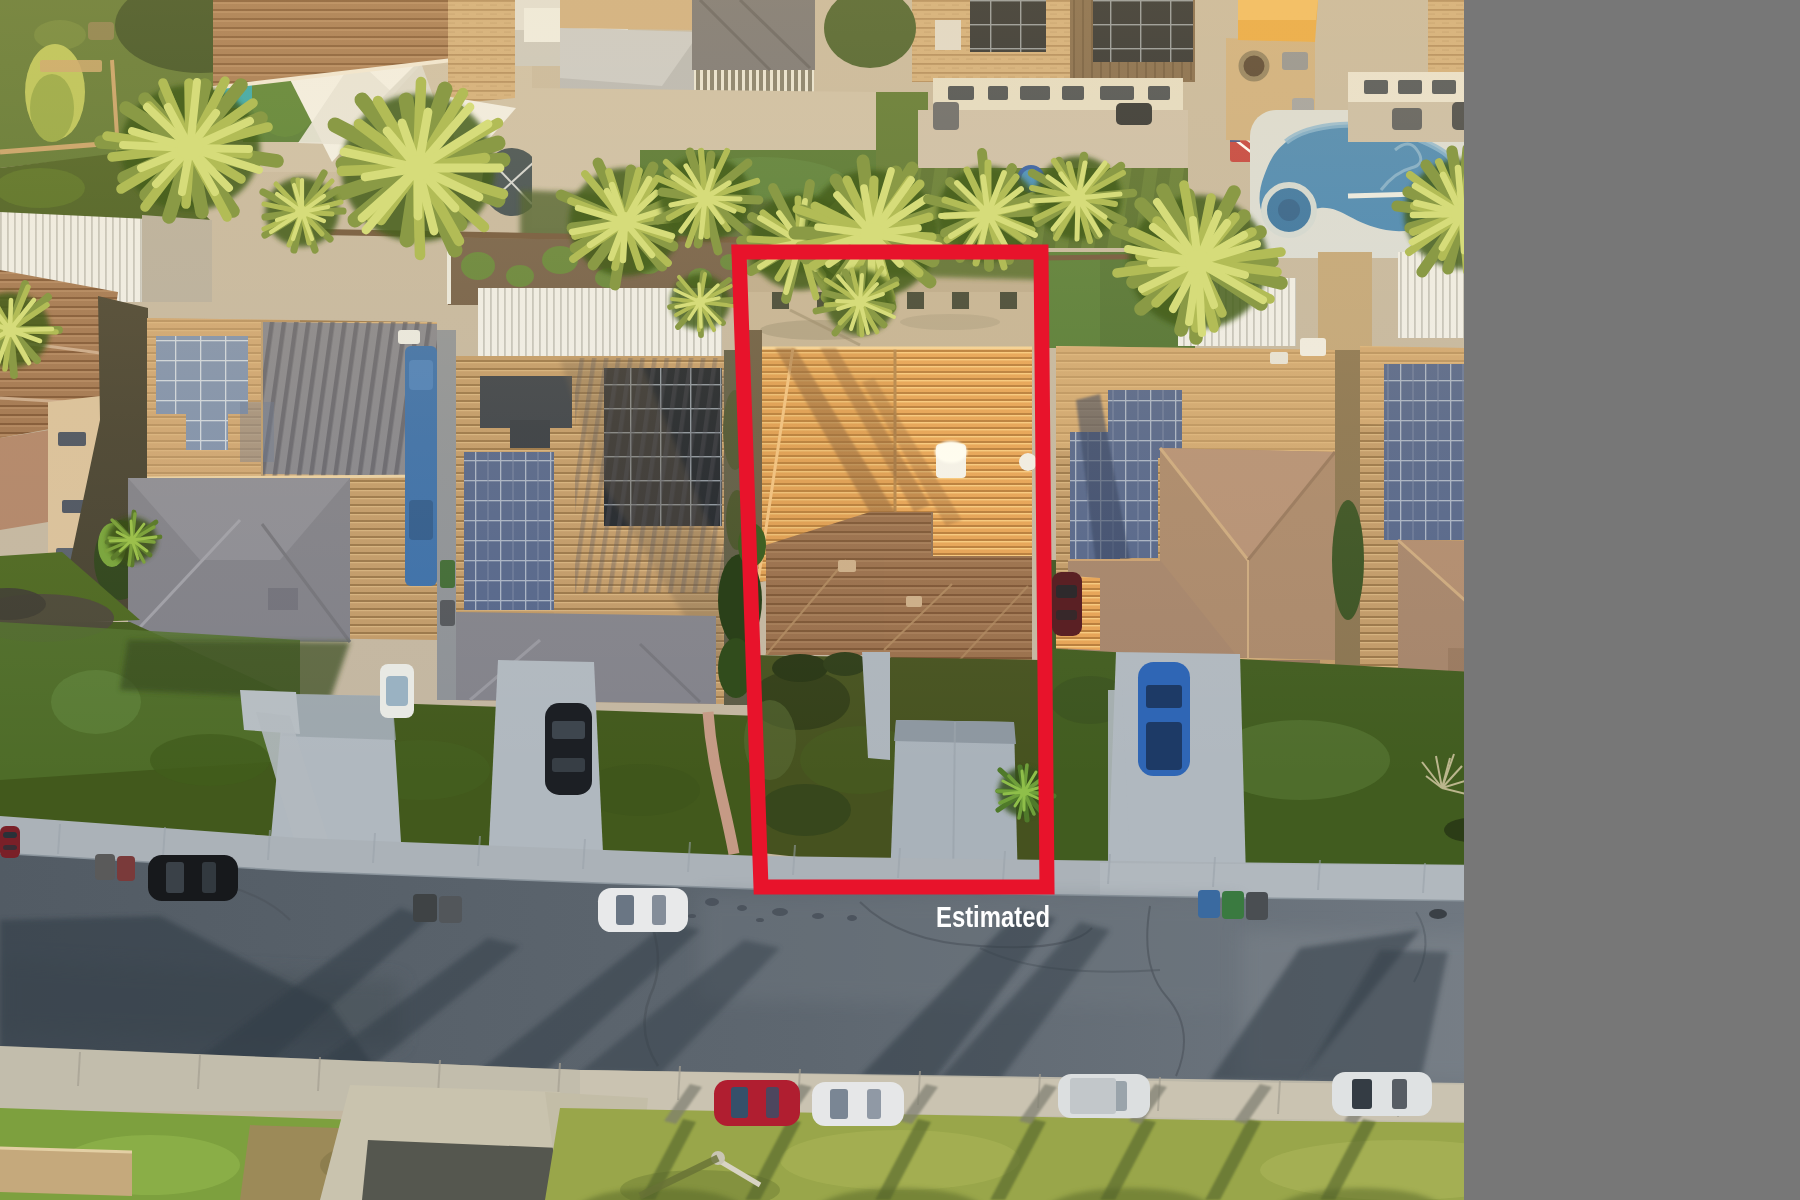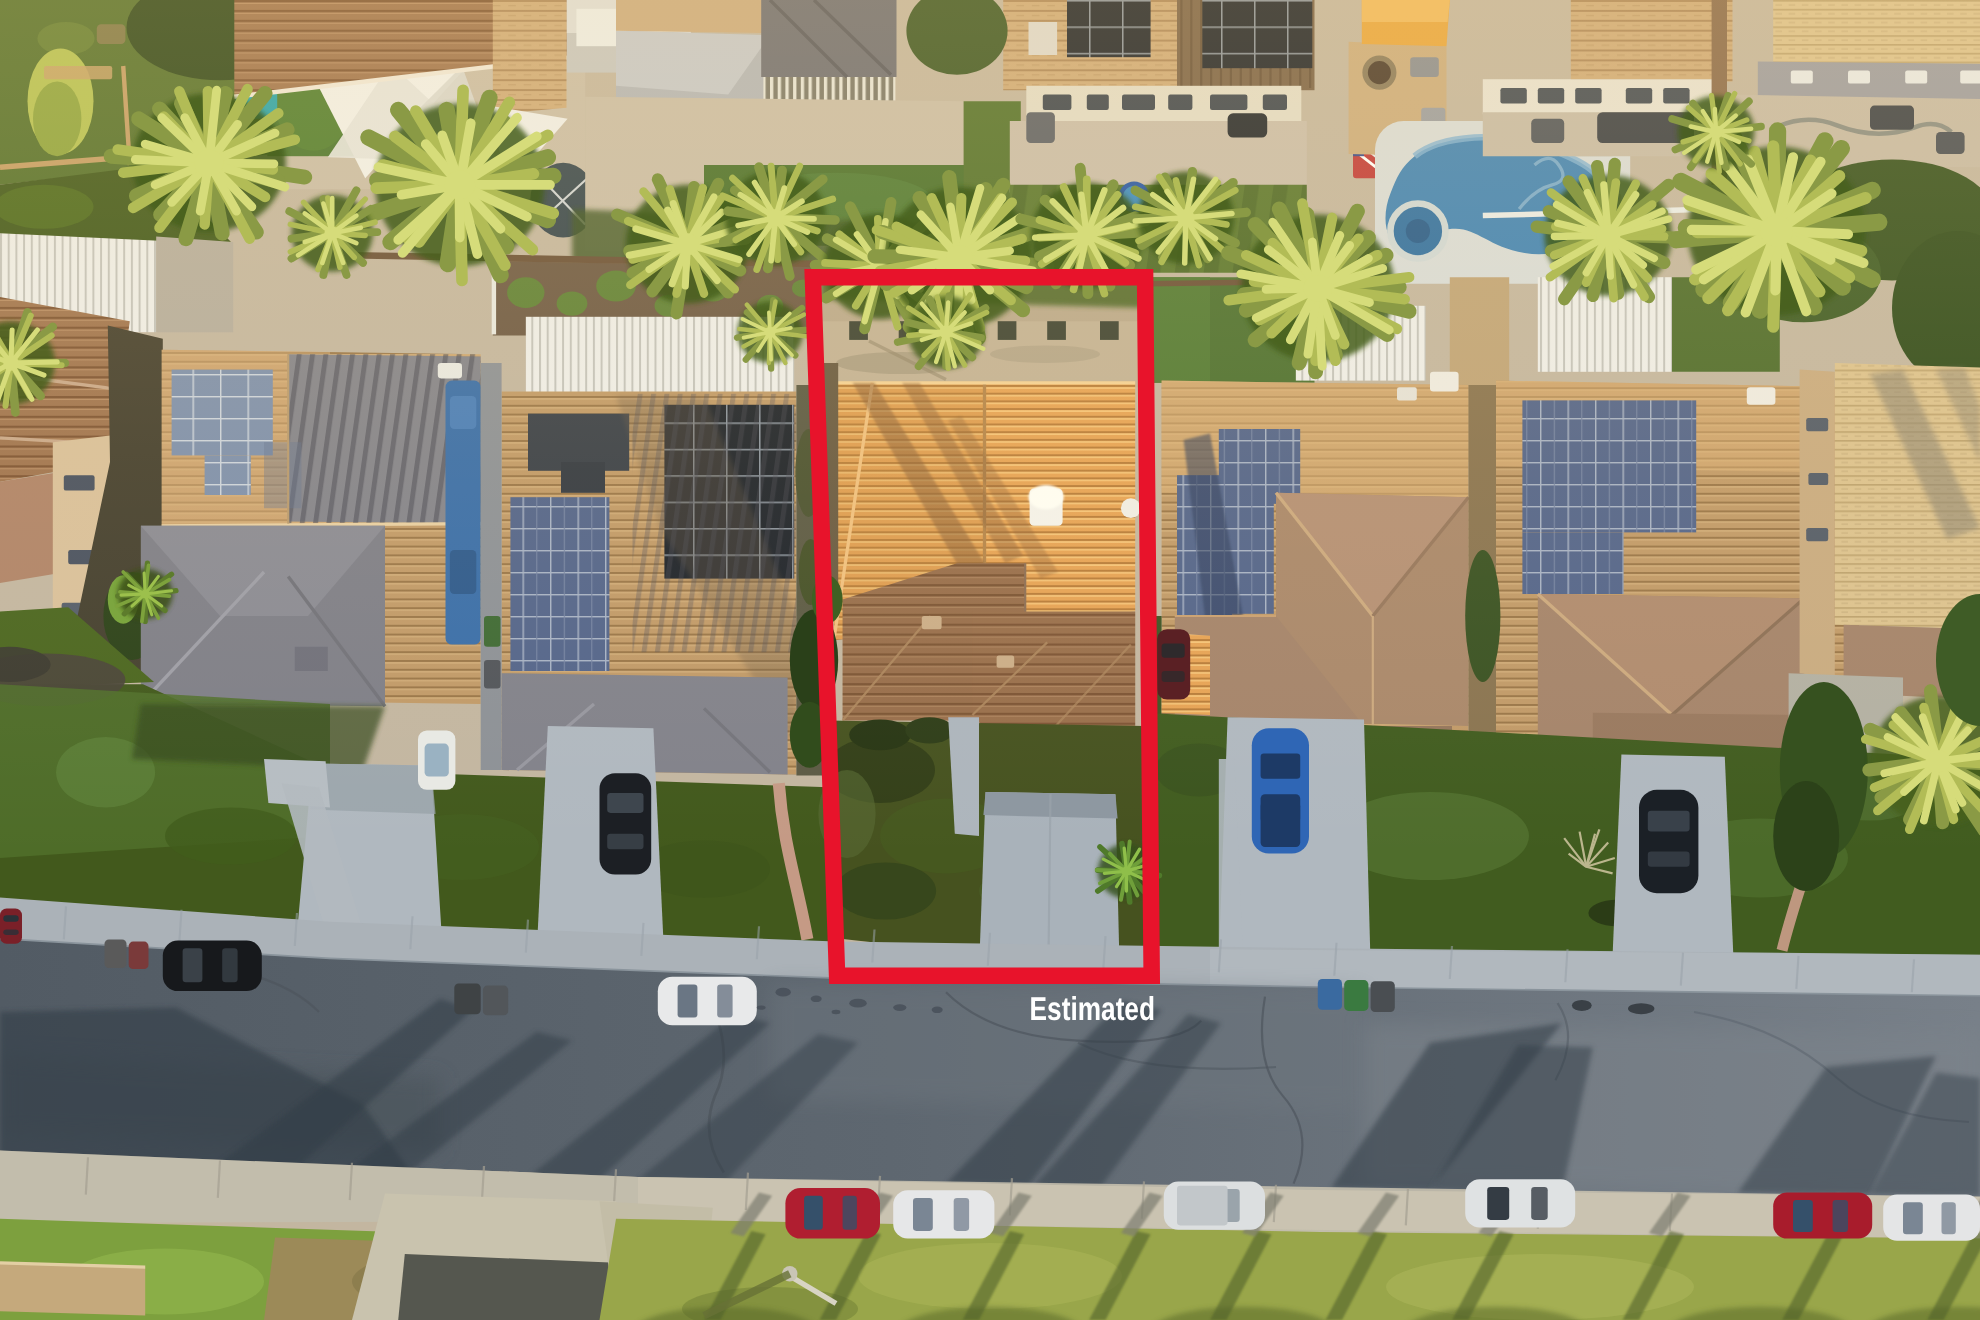--- a/index.html
+++ b/index.html
@@ -1,14 +1,14 @@
 <!DOCTYPE html>
 <html><head><meta charset="utf-8"><style>
 html,body{margin:0;padding:0;background:#777;}
-#wrap{width:1800px;height:1200px;overflow:hidden;position:relative;font-family:"Liberation Sans",sans-serif;}
+#wrap{width:1464px;height:1200px;overflow:hidden;position:relative;font-family:"Liberation Sans",sans-serif;}
 </style></head><body>
 <div id="wrap">
 <svg width="1800" height="1200" viewBox="0 0 1800 1200">
 <defs>
 <filter id="b1" x="-30%" y="-30%" width="160%" height="160%">
           <feGaussianBlur stdDeviation="1.2"></feGaussianBlur>
         </filter>
 <filter id="b2" x="-30%" y="-30%" width="160%" height="160%">
           <feGaussianBlur stdDeviation="2.5"></feGaussianBlur>
         </filter>

